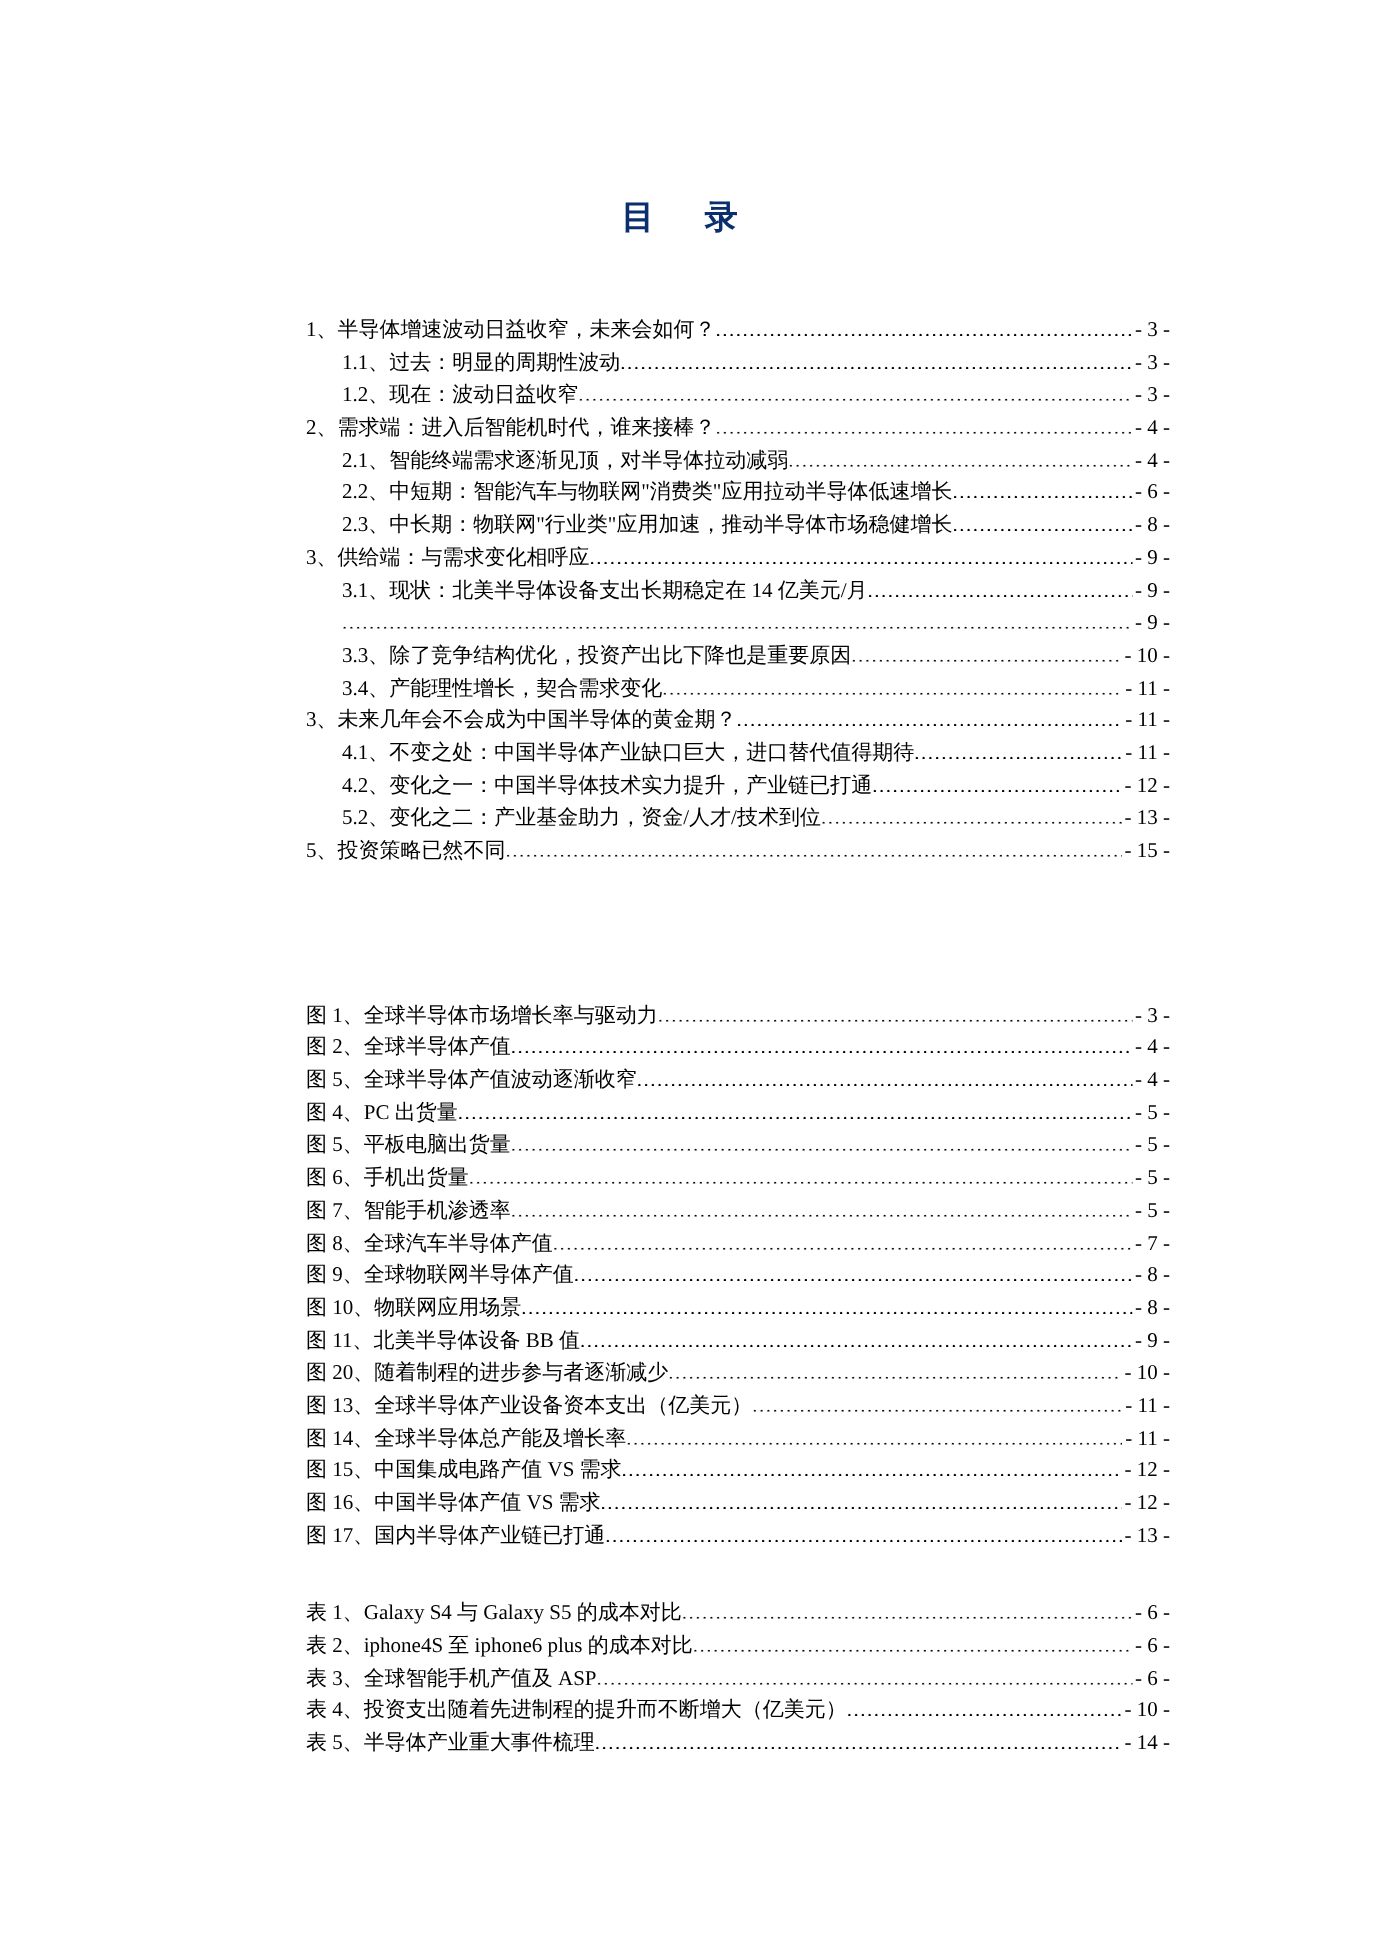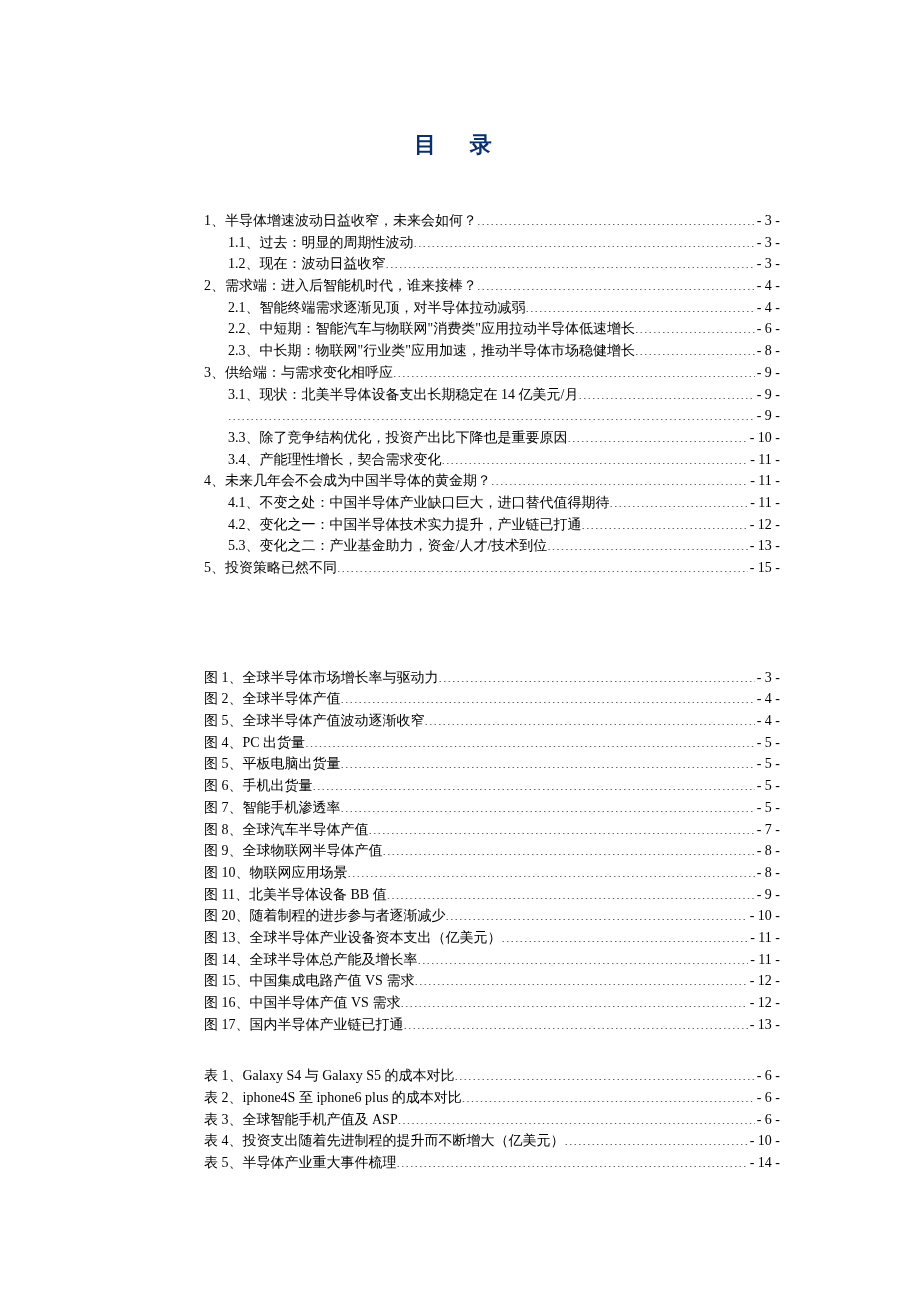--- a/index.html
+++ b/index.html
@@ -121,36 +121,36 @@
           <span class="toc-label">3.3、除了竞争结构优化，投资产出比下降也是重要原因 </span>
           <span class="toc-dots"></span>
           <span class="toc-page">- 10 -</span>
         </div>
         <div class="toc-line lvl2">
           <span class="toc-label">3.4、产能理性增长，契合需求变化 </span>
           <span class="toc-dots"></span>
           <span class="toc-page">- 11 -</span>
         </div>
         <div class="toc-line ">
-          <span class="toc-label">4、未来几年会不会成为中国半导体的黄金期？ </span>
+          <span class="toc-label">3、未来几年会不会成为中国半导体的黄金期？ </span>
           <span class="toc-dots"></span>
           <span class="toc-page">- 11 -</span>
         </div>
         <div class="toc-line lvl2">
           <span class="toc-label">4.1、不变之处：中国半导体产业缺口巨大，进口替代值得期待 </span>
           <span class="toc-dots"></span>
           <span class="toc-page">- 11 -</span>
         </div>
         <div class="toc-line lvl2">
           <span class="toc-label">4.2、变化之一：中国半导体技术实力提升，产业链已打通 </span>
           <span class="toc-dots"></span>
           <span class="toc-page">- 12 -</span>
         </div>
         <div class="toc-line lvl2">
-          <span class="toc-label">5.3、变化之二：产业基金助力，资金/人才/技术到位 </span>
+          <span class="toc-label">5.2、变化之二：产业基金助力，资金/人才/技术到位 </span>
           <span class="toc-dots"></span>
           <span class="toc-page">- 13 -</span>
         </div>
         <div class="toc-line ">
           <span class="toc-label">5、投资策略已然不同 </span>
           <span class="toc-dots"></span>
           <span class="toc-page">- 15 -</span>
         </div>
       </div>
 

